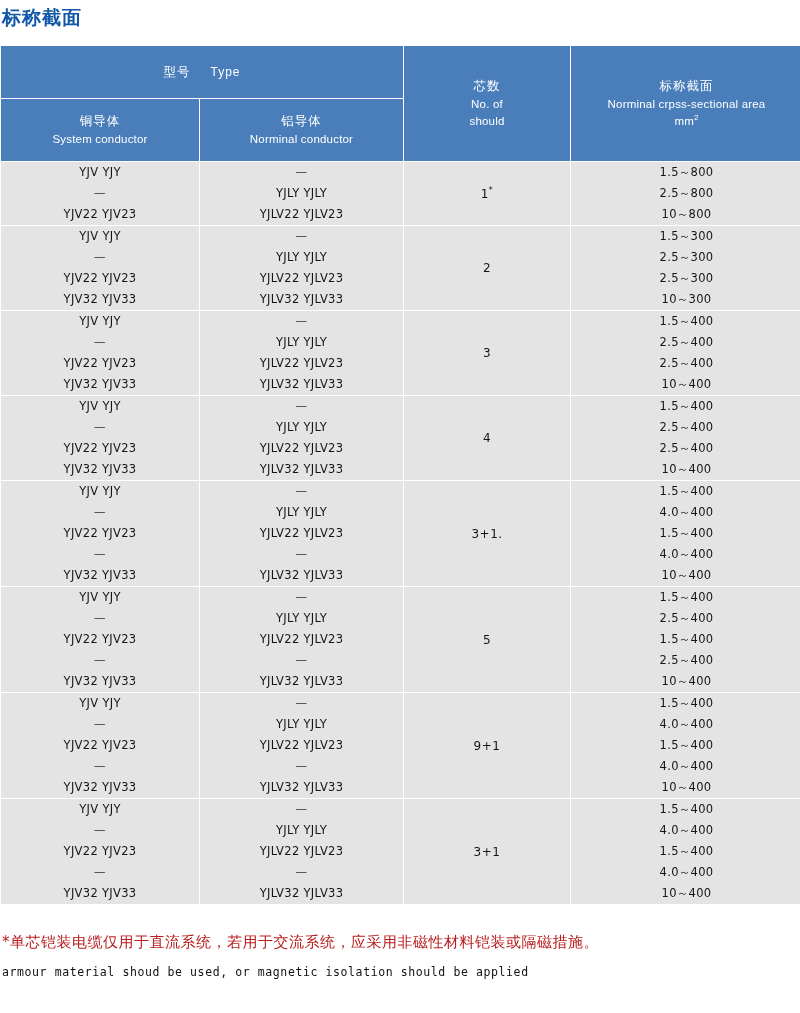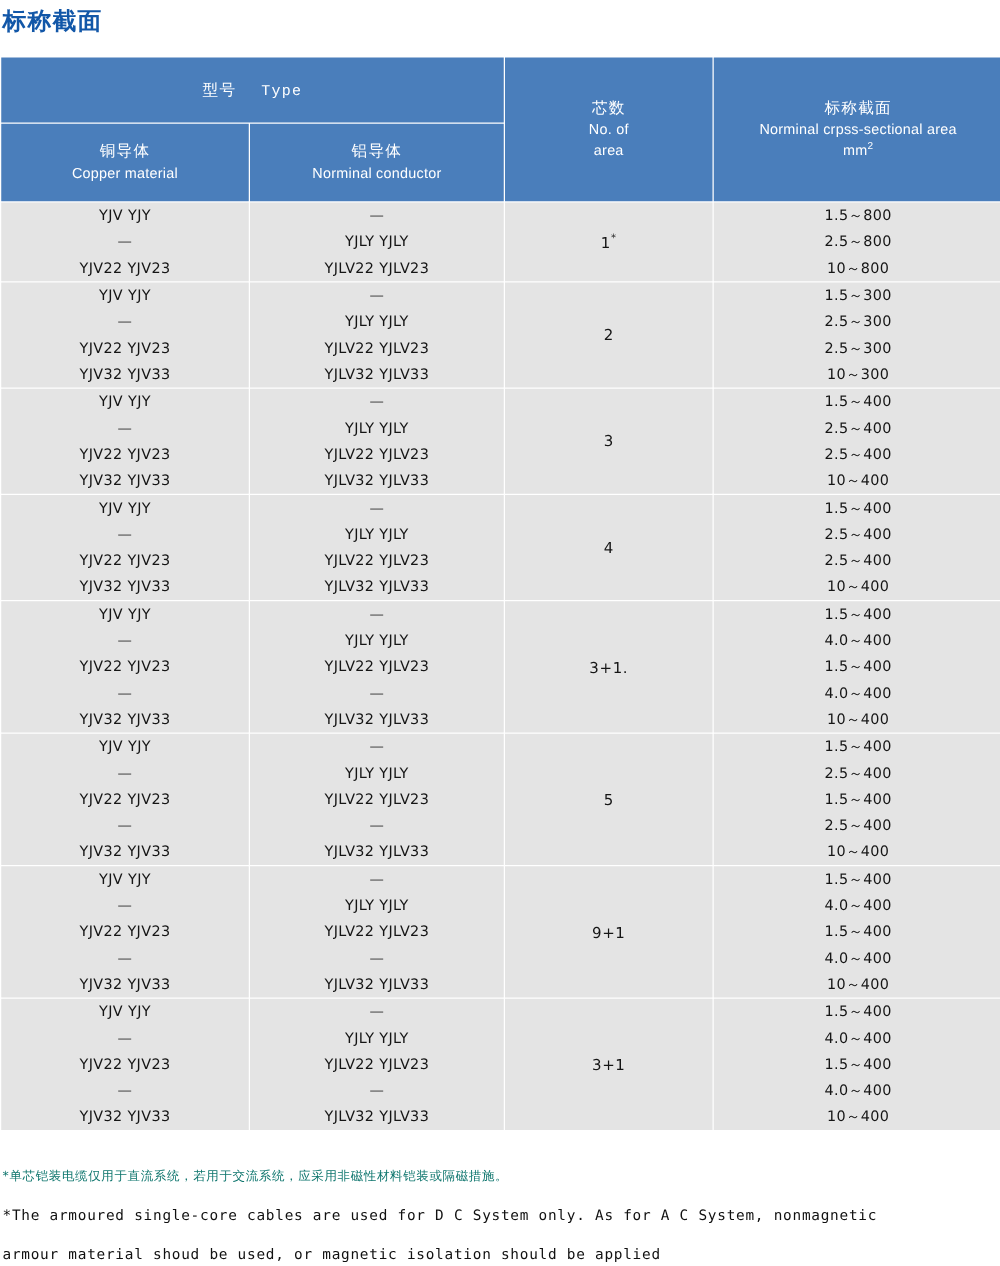--- a/index.html
+++ b/index.html
@@ -63,21 +63,21 @@
     font-family: Liberation Sans, sans-serif;
     letter-spacing: 0.2px;
   }
   .hdr-type-line {
     font-size: 12.5px;
     line-height: 20px;
     letter-spacing: 1px;
     font-family: "DejaVu Sans", "Liberation Sans", sans-serif;
   }
   .hdr-type-line .en {
-    font-family: Liberation Mono, monospace;
+    font-family: Liberation Sans, sans-serif;
     font-size: 12px;
     margin-left: 20px;
   }
   .sup {
     font-size: 8px;
     vertical-align: super;
     line-height: 0;
   }
 
   .cell-lines {
@@ -113,23 +113,23 @@
   }
   .area-cell .ln { display: block; white-space: pre; }
 
   
   .notes {
     margin-top: 22px;
     padding-left: 2px;
   }
   .note-cn {
     font-family: "DejaVu Sans", "Liberation Sans", sans-serif;
-    font-size: 10px;
+    font-size: 15px;
     line-height: 30px;
-    color: #0f766e;
+    color: #b91c1c;
     letter-spacing: 0.5px;
   }
   .note-en {
     font-family: "DejaVu Sans Mono", "Liberation Mono", monospace;
     font-size: 11.5px;
     line-height: 31px;
     color: #111;
     letter-spacing: 0.6px;
     white-space: nowrap;
   }
@@ -151,32 +151,32 @@
     <thead>
       <tr>
         <th colspan="2" style="height:52px">
           <div class="hdr-type-line">
             <span>型号</span><span class="en">Type</span>
           </div>
         </th>
         <th rowspan="2">
           <div class="hdr-cn">芯数</div>
           <div class="hdr-en">No. of</div>
-          <div class="hdr-en">area</div>
+          <div class="hdr-en">should</div>
         </th>
         <th rowspan="2">
           <div class="hdr-cn">标称截面</div>
           <div class="hdr-en">Norminal crpss-sectional area</div>
           <div class="hdr-en"><span>mm</span><span class="sup">2</span></div>
         </th>
       </tr>
       <tr>
         <th style="height:62px">
           <div class="hdr-cn">铜导体</div>
-          <div class="hdr-en">Copper material</div>
+          <div class="hdr-en">System conductor</div>
         </th>
         <th>
           <div class="hdr-cn">铝导体</div>
           <div class="hdr-en">Norminal conductor</div>
         </th>
       </tr>
     </thead>
     <tbody>
         <tr>
           <td class="cell-lines">
@@ -353,17 +353,16 @@
             <span class="ln">1.5～400</span>
             <span class="ln">4.0～400</span>
             <span class="ln">10～400</span>
           </td>
         </tr>
       </tbody>
   </table>
 
   <div class="notes">
     <div class="note-cn">*单芯铠装电缆仅用于直流系统，若用于交流系统，应采用非磁性材料铠装或隔磁措施。</div>
-    <div class="note-en">*The armoured single-core cables are used for D C System only. As for A C System, nonmagnetic</div>
     <div class="note-en">armour material shoud be used, or magnetic isolation should be applied</div>
   </div>
 
 </div>
 
 </body></html>

